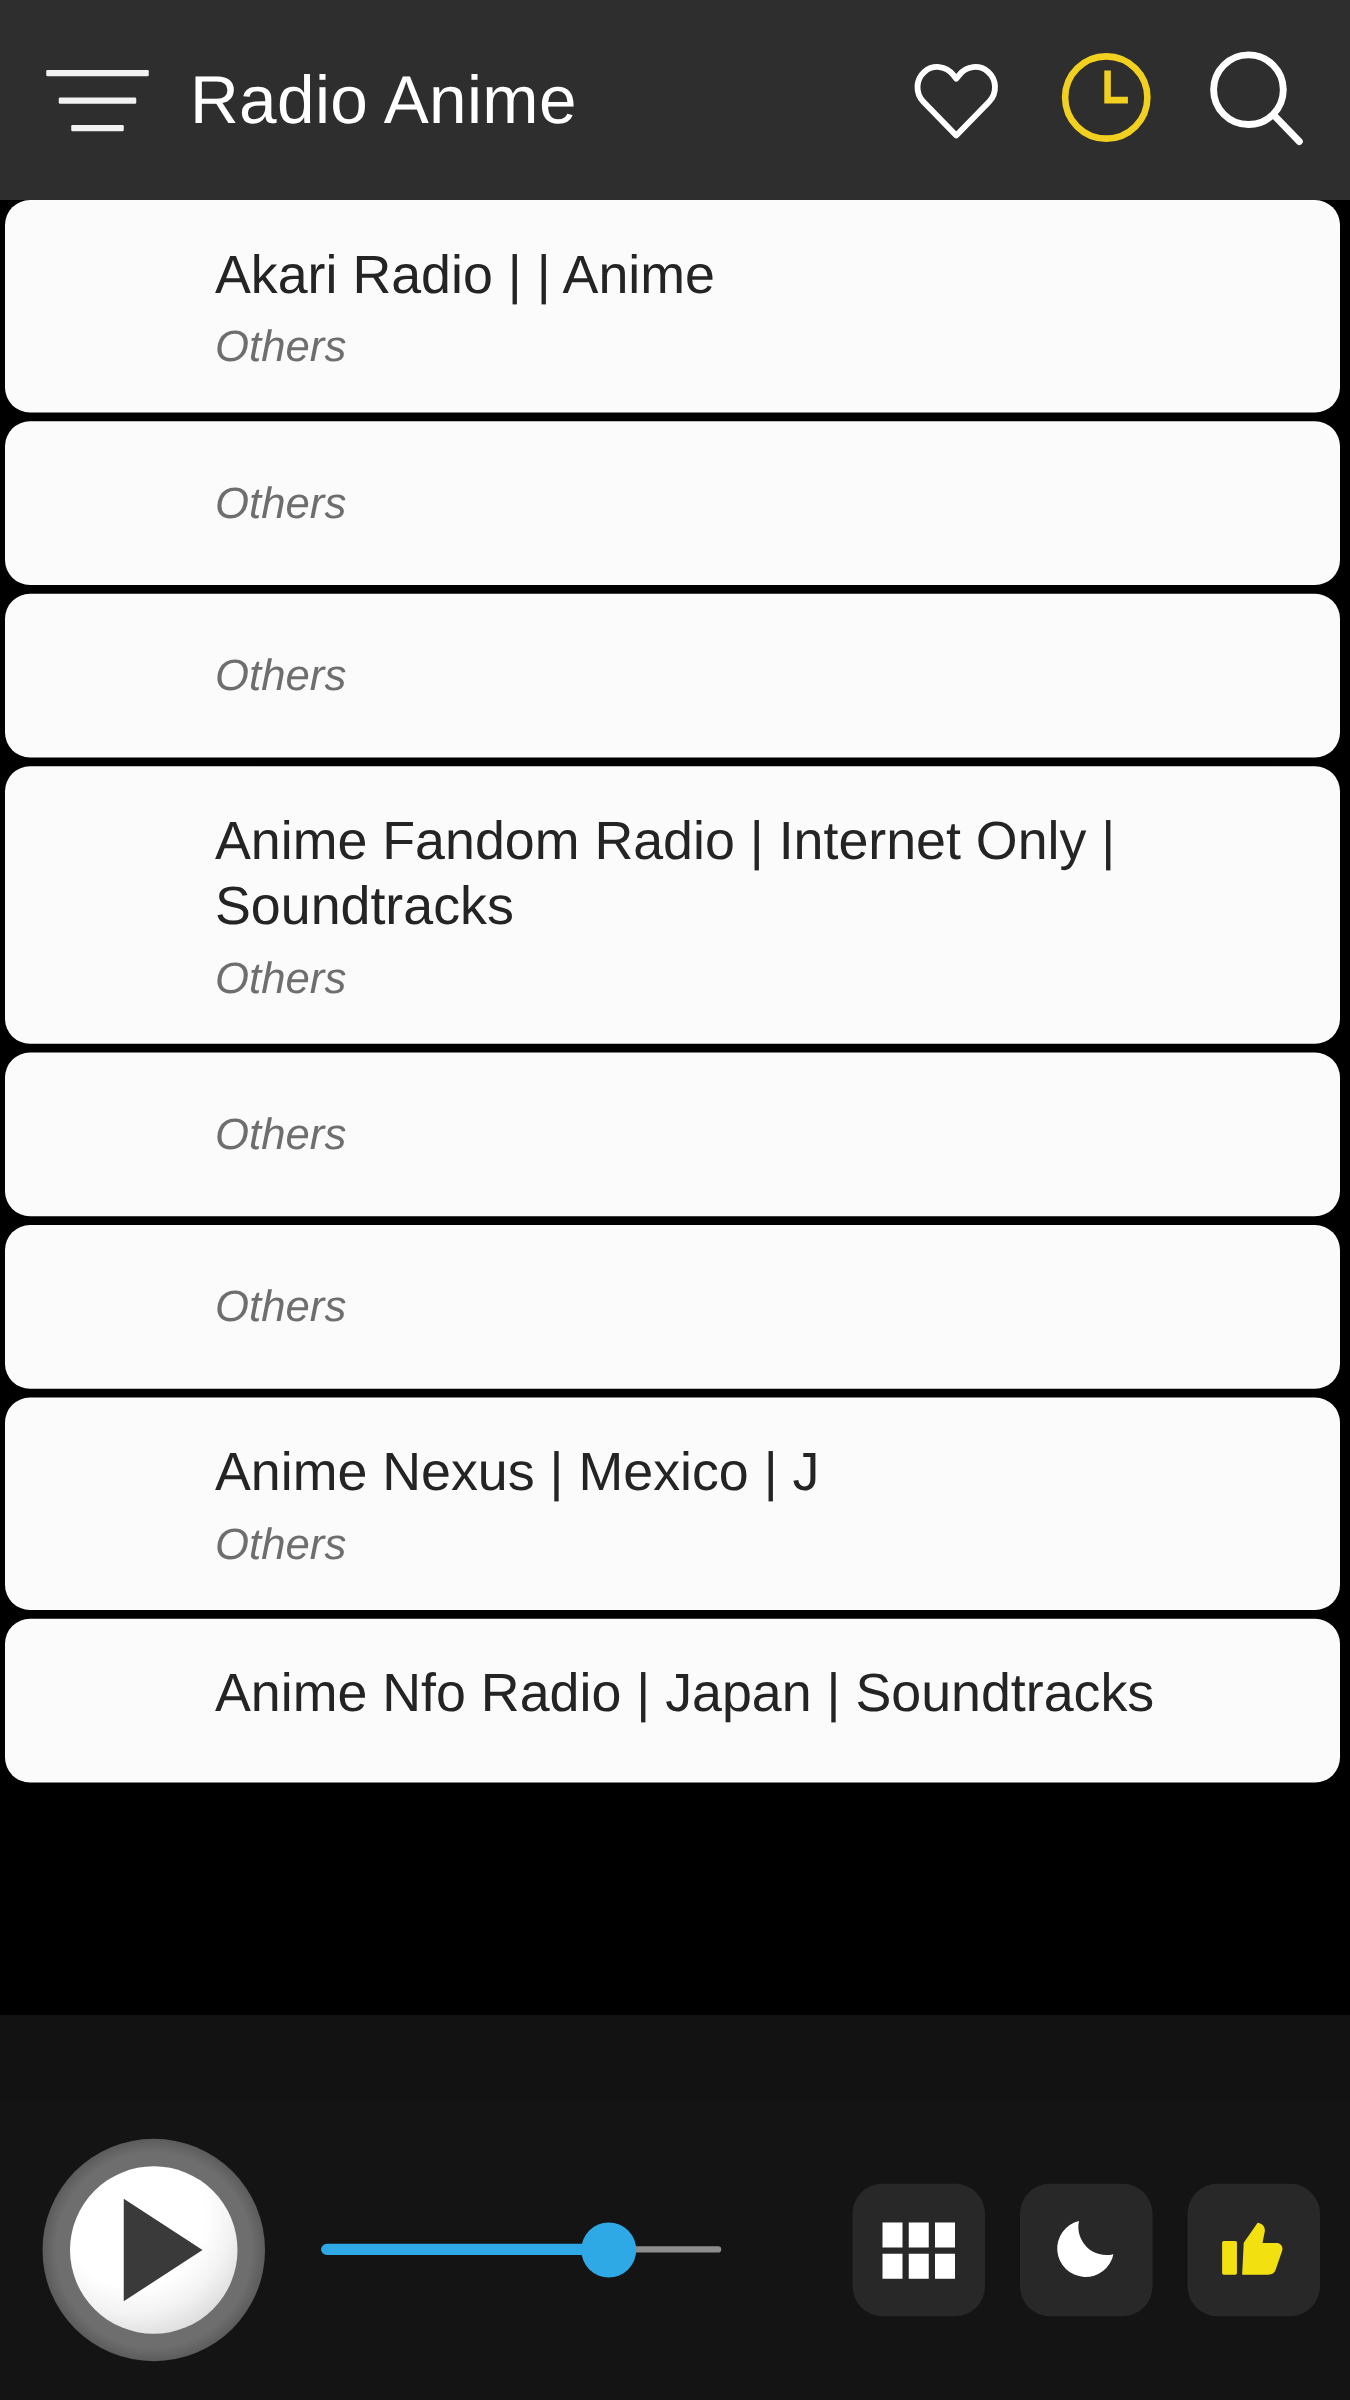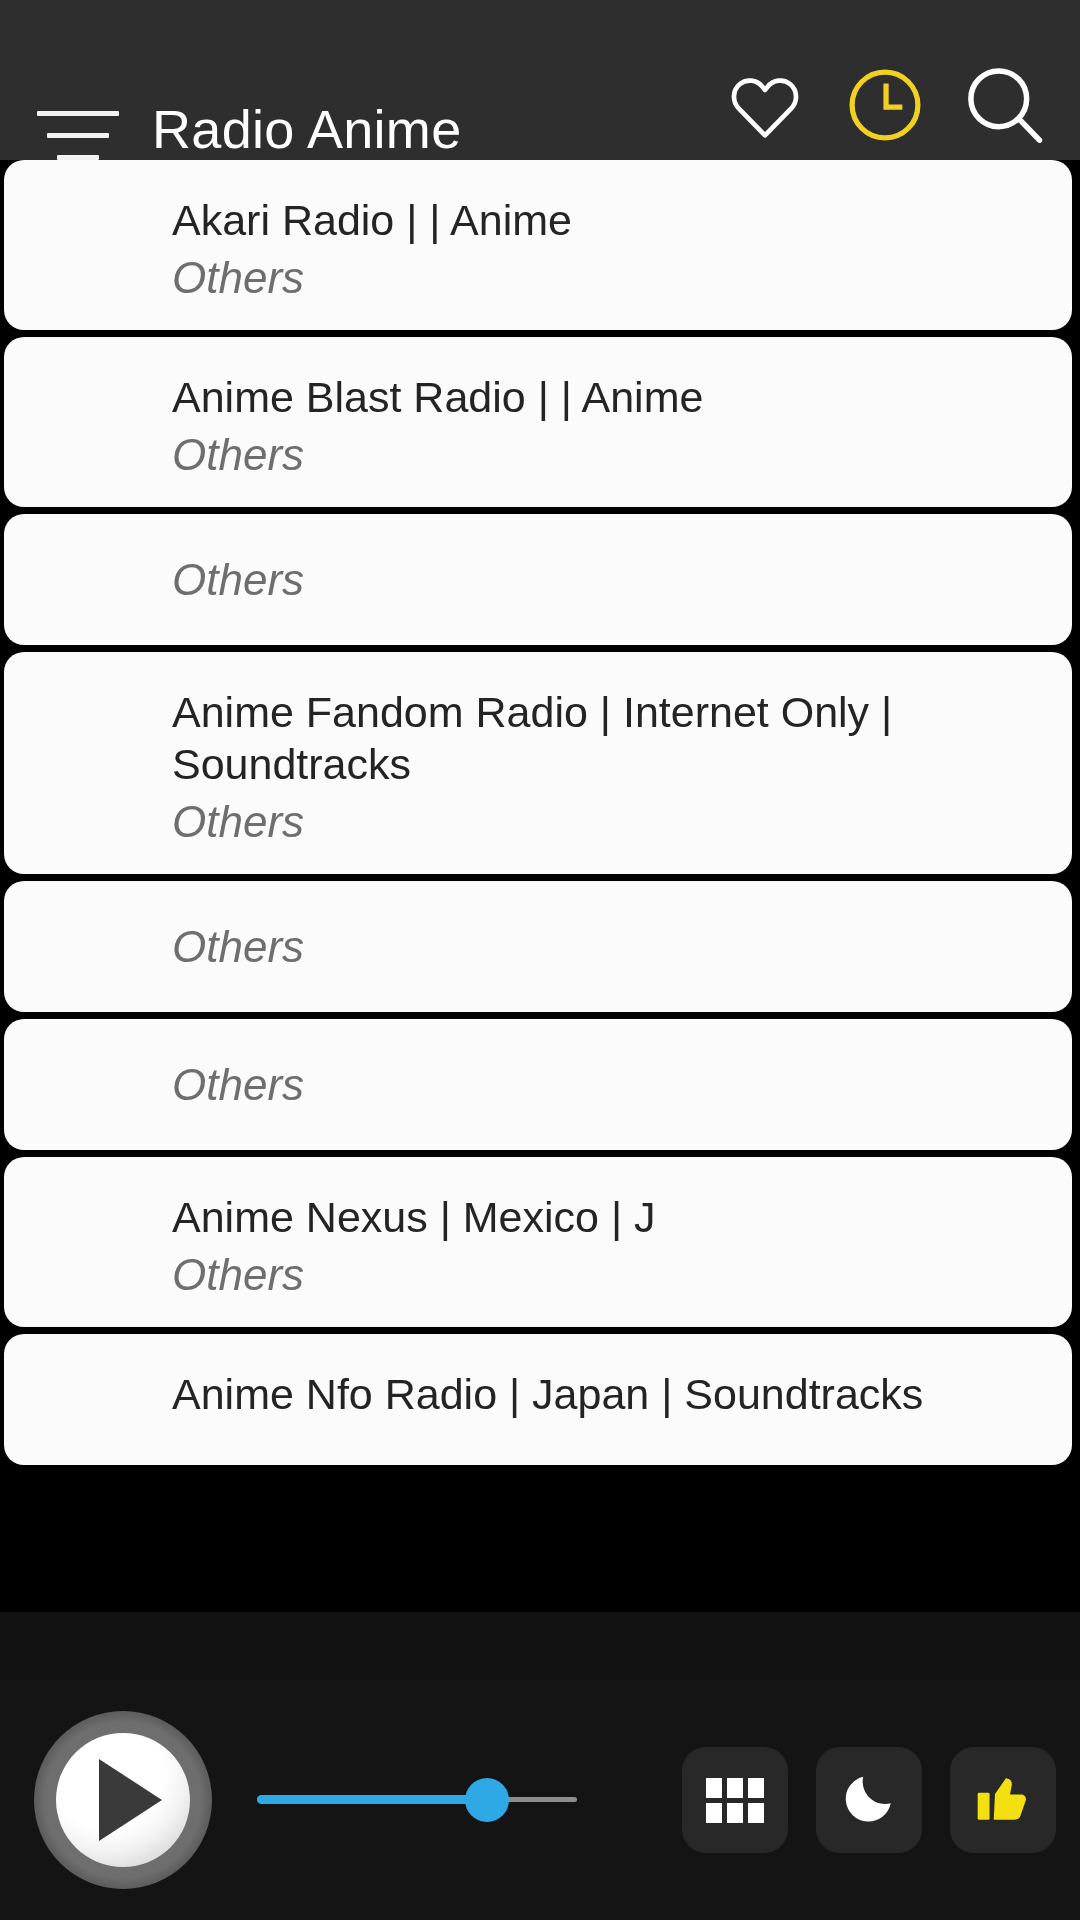--- a/index.html
+++ b/index.html
@@ -8,21 +8,21 @@
     background:#000;
     font-family:"Liberation Sans", sans-serif;
     overflow:hidden;
   }
   #app { position:relative; width:1080px; height:1920px; background:#121212; }
 
   
   .appbar {
     position:absolute; top:0; left:0; width:1080px; height:160px;
     background:#2e2e2e;
-    display:flex; align-items:flex-end;
+    display:flex; align-items:center;
   }
   .menu-btn {
     width:104px; margin-left:26px;
     display:flex; flex-direction:column; align-items:center; gap:17px;
     cursor:pointer;
   }
   .menu-btn i { display:block; height:5px; background:#f2f2f2; border-radius:1px; }
   .menu-btn i:nth-child(1){ width:82px; }
   .menu-btn i:nth-child(2){ width:62px; }
   .menu-btn i:nth-child(3){ width:42px; }
@@ -62,21 +62,21 @@
   }
   .card-title {
     color:#242424;
     font-size:43px;
     line-height:52px;
     padding:0 60px 0 168px;
     word-wrap:break-word;
   }
   .card-sub {
     color:#6e6e6e;
-    font-size:44px;
+    font-size:35px;
     font-style:italic;
     line-height:44px;
     padding:10px 60px 0 168px;
   }
 
   
   .player {
     position:absolute; left:0; bottom:0;
     width:1080px; height:240px;
     background:#141414;
@@ -175,21 +175,20 @@
 
     </div>
   </div>
 
   <div class="list" id="list">
       <div class="card">
         <div class="card-title">Akari Radio | | Anime</div>
         <div class="card-sub">Others</div>
       </div>
       <div class="card">
-        <div class="card-title">Anime Blast Radio | | Anime</div>
         <div class="card-sub">Others</div>
       </div>
       <div class="card">
         <div class="card-sub">Others</div>
       </div>
       <div class="card">
         <div class="card-title">Anime Fandom Radio | Internet Only | Soundtracks</div>
         <div class="card-sub">Others</div>
       </div>
       <div class="card">

